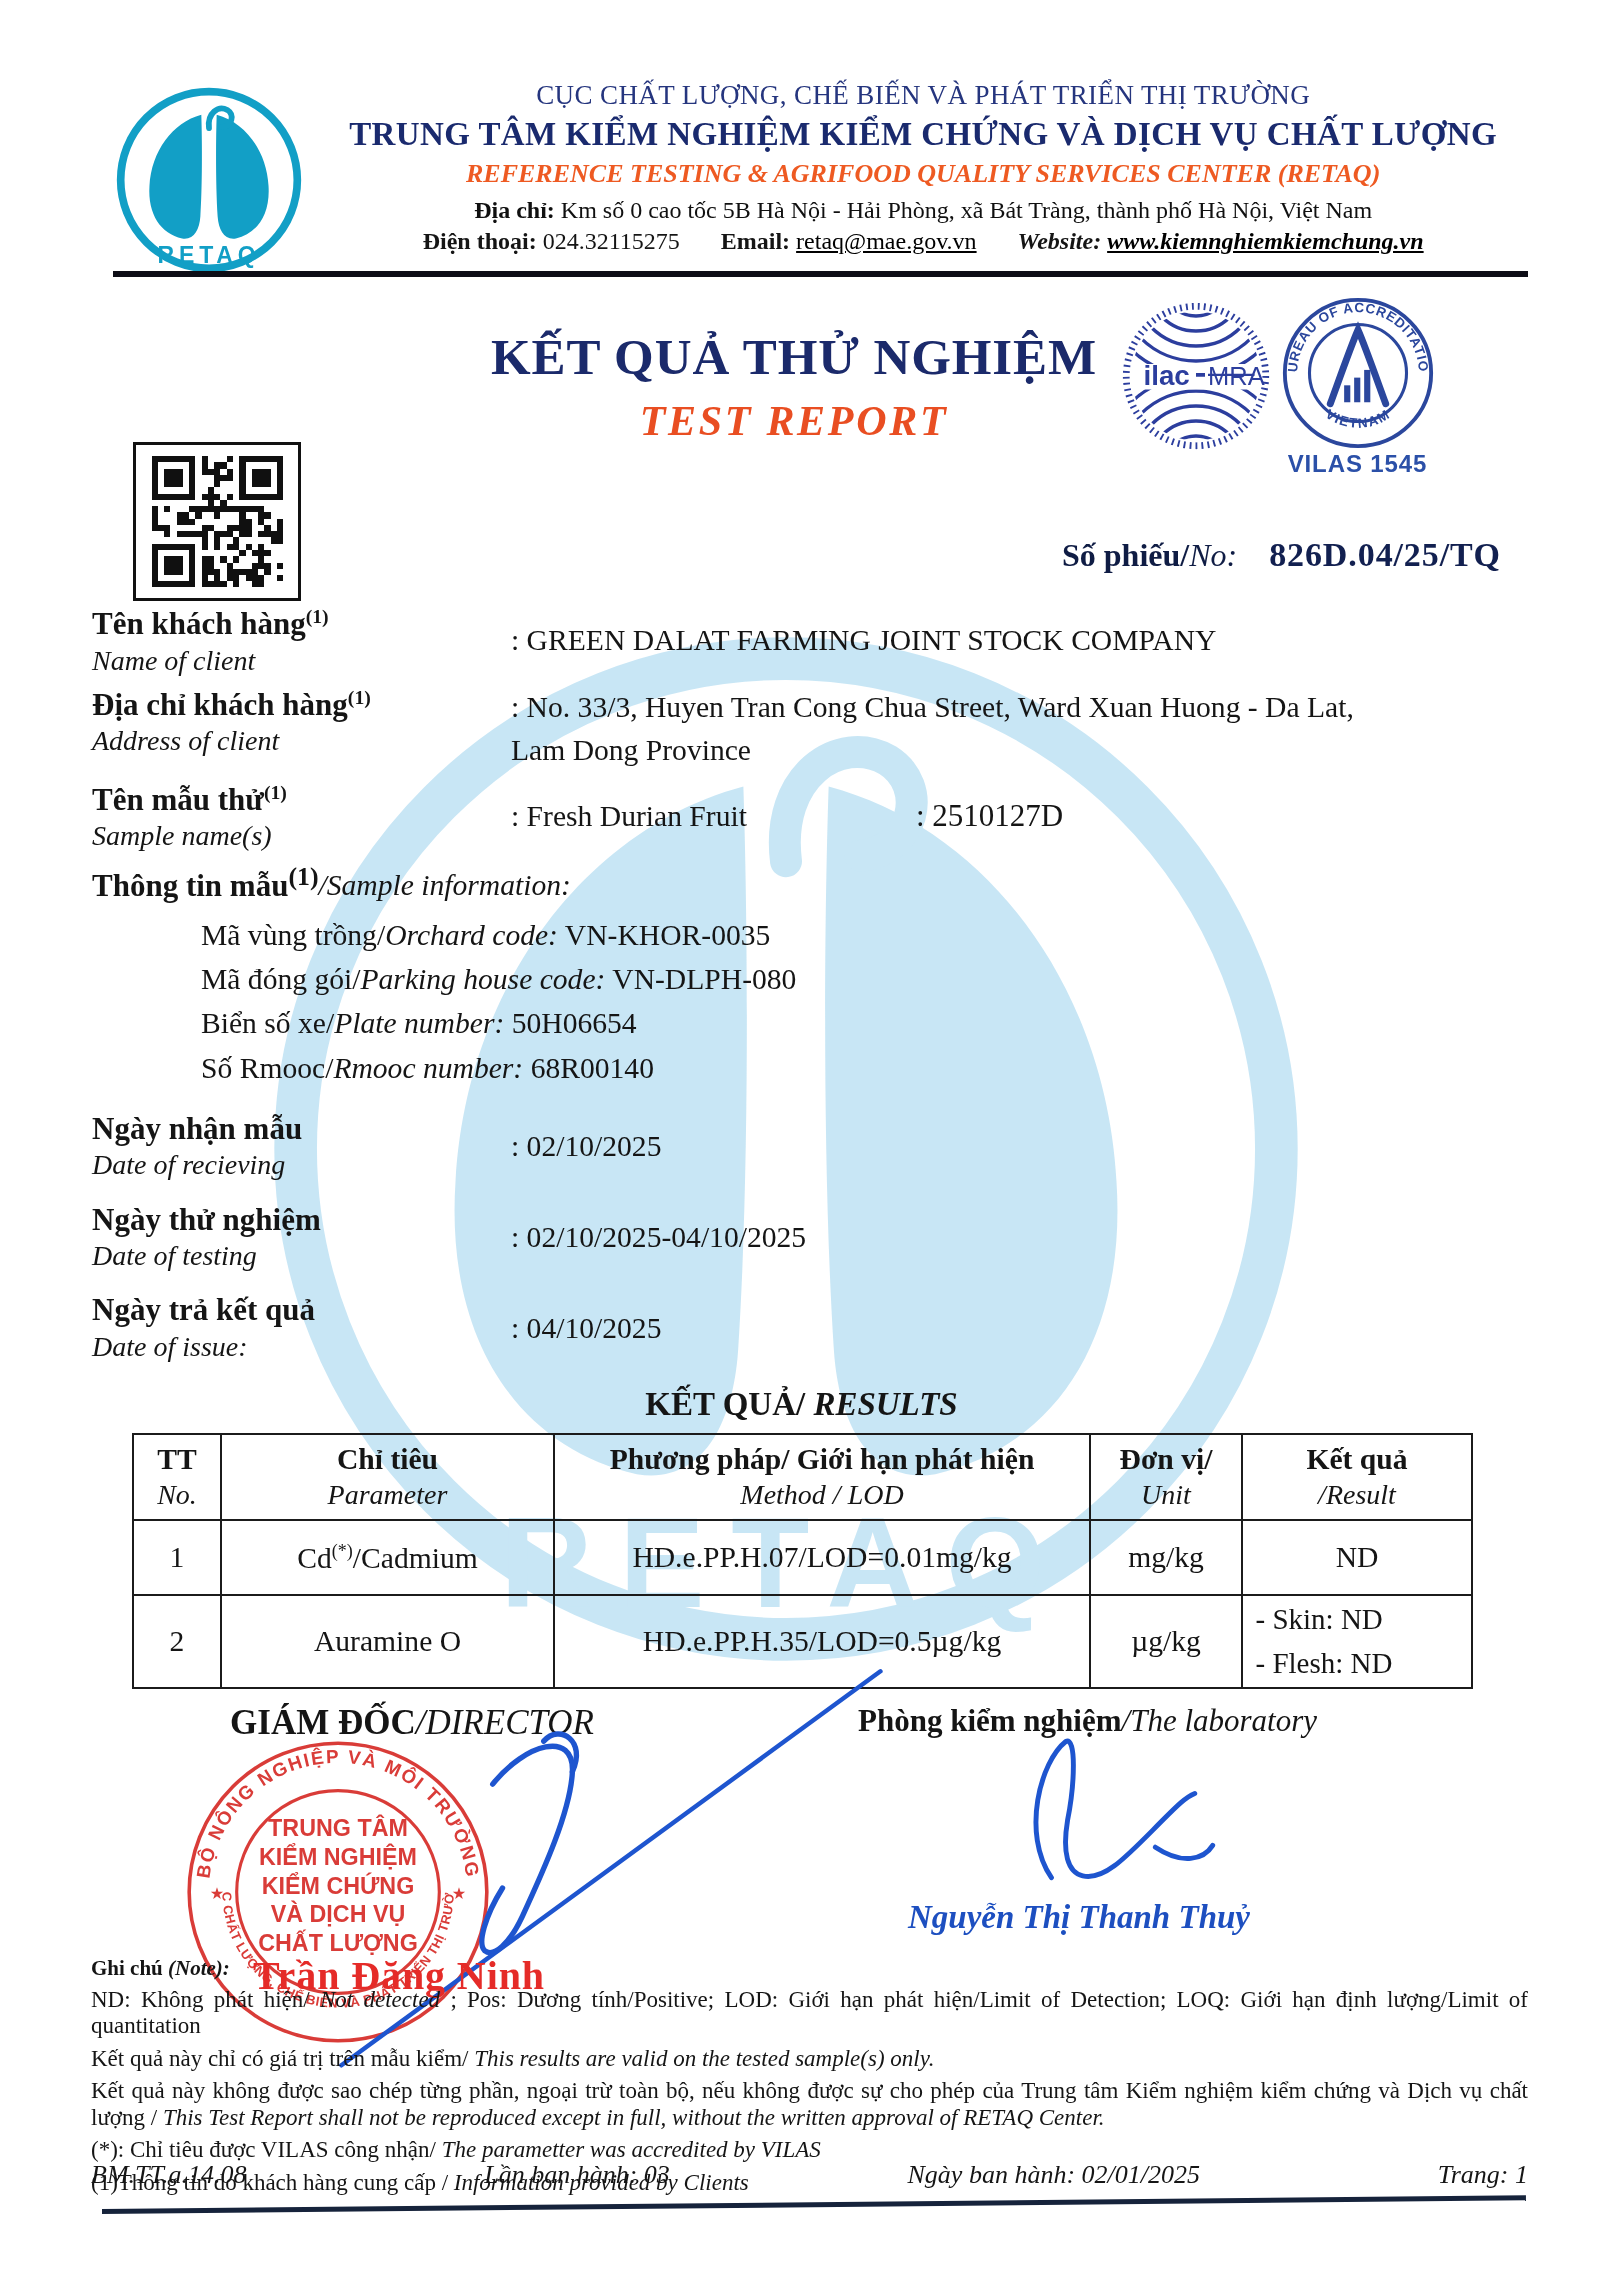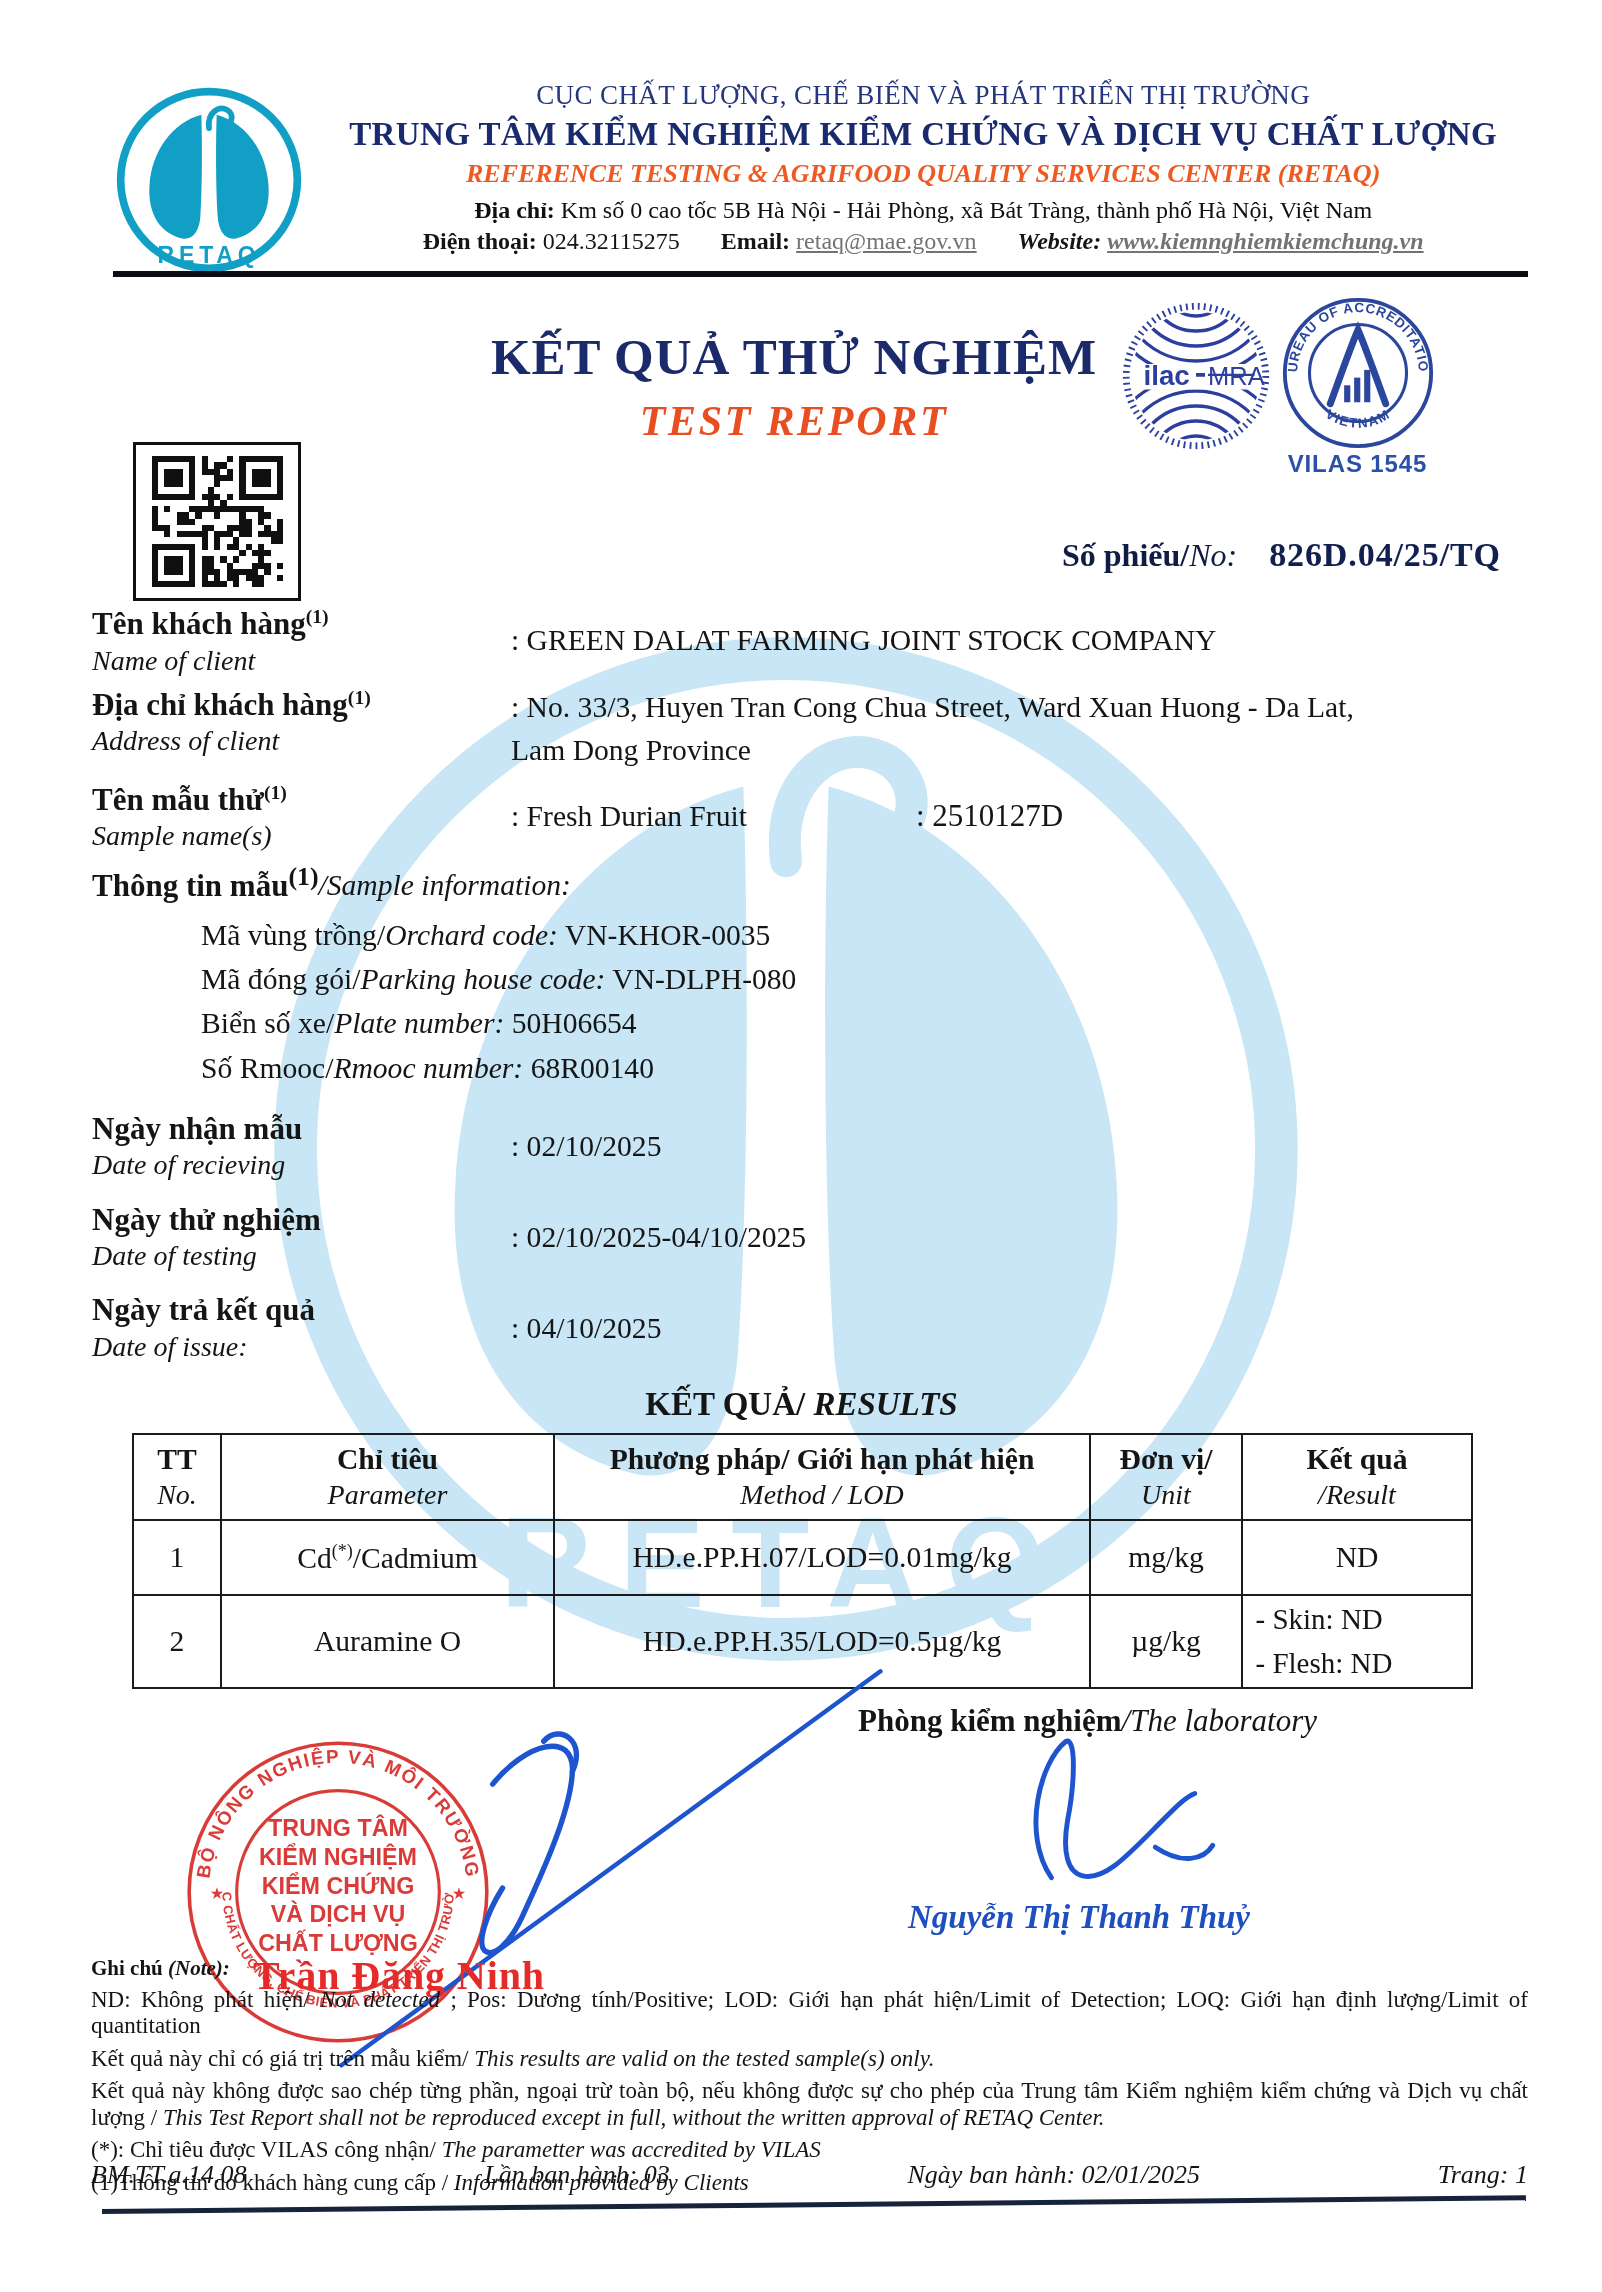--- a/index.html
+++ b/index.html
@@ -14,21 +14,21 @@
 
   
   .letterhead{left:113px;top:50px;right:75px;display:flex;gap:14.3px;}
   .lh-logo{flex:none;width:192px;padding-top:34px;color:#129fc6;}
   .lh-text{flex:1;text-align:center;padding-top:30px;}
   .lh1{font-size:27px;color:#25357e;letter-spacing:0.4px;}
   .lh2{font-size:33px;font-weight:bold;color:#1a2a6e;margin-top:4.5px;letter-spacing:0.4px;}
   .lh3{font-size:26px;font-weight:bold;font-style:italic;color:#ee5a22;margin-top:6.3px;}
   .lh4{font-size:24px;color:#101010;margin-top:8px;}
   .lh5{font-size:24px;margin-top:4.5px;display:flex;justify-content:center;gap:41px;}
-  .link{color:#737373;text-decoration:underline;cursor:pointer;}
+  .link{color:#000000;text-decoration:underline;cursor:pointer;}
   .top-rule{left:113px;top:271px;width:1415px;height:6.3px;background:#0d0d16;}
 
   
   .title-block{left:279px;top:328px;width:1030px;text-align:center;}
   .title-vi{font-size:51px;font-weight:bold;color:#1b2a6b;letter-spacing:0.9px;text-align:center;}
   .title-en{font-size:42px;font-weight:bold;font-style:italic;color:#e94e22;margin-top:10.7px;letter-spacing:2.7px;}
 
   .ilac-logo{left:1121px;top:301px;width:150px;height:150px;}
   .boa-logo{left:1281px;top:296px;width:154px;height:154px;}
   .vilas{left:1268px;top:450px;width:179px;text-align:center;
@@ -449,20 +449,23 @@
       <td>HD.e.PP.H.35/LOD=0.5µg/kg</td>
       <td>µg/kg</td>
       <td class="res-left">
         <div>- Skin: ND</div>
         <div>- Flesh: ND</div>
       </td>
     </tr>
   </tbody>
     </table>
 
+  <div class="layer sig-left">
+    <b>GIÁM ĐỐC</b><i>/DIRECTOR</i>
+  </div>
   <div class="layer sig-right">
     <b>Phòng kiểm nghiệm</b><i>/The laboratory</i>
   </div>
 
   <div class="layer stamp">
     <svg viewBox="0 0 348 348" width="312" height="312" style="color:#d8322e" font-family="Liberation Sans, sans-serif">
       <circle cx="174" cy="174" r="166" fill="none" stroke="currentColor" stroke-width="4"></circle>
       <circle cx="174" cy="174" r="113" fill="none" stroke="currentColor" stroke-width="3.5"></circle>
       <path id="stTop" d="M 30,174 A 144,144 0 1 1 318,174" fill="none"></path>
       <path id="stBot" d="M 45,174 A 129,129 0 0 0 303,174" fill="none"></path>

